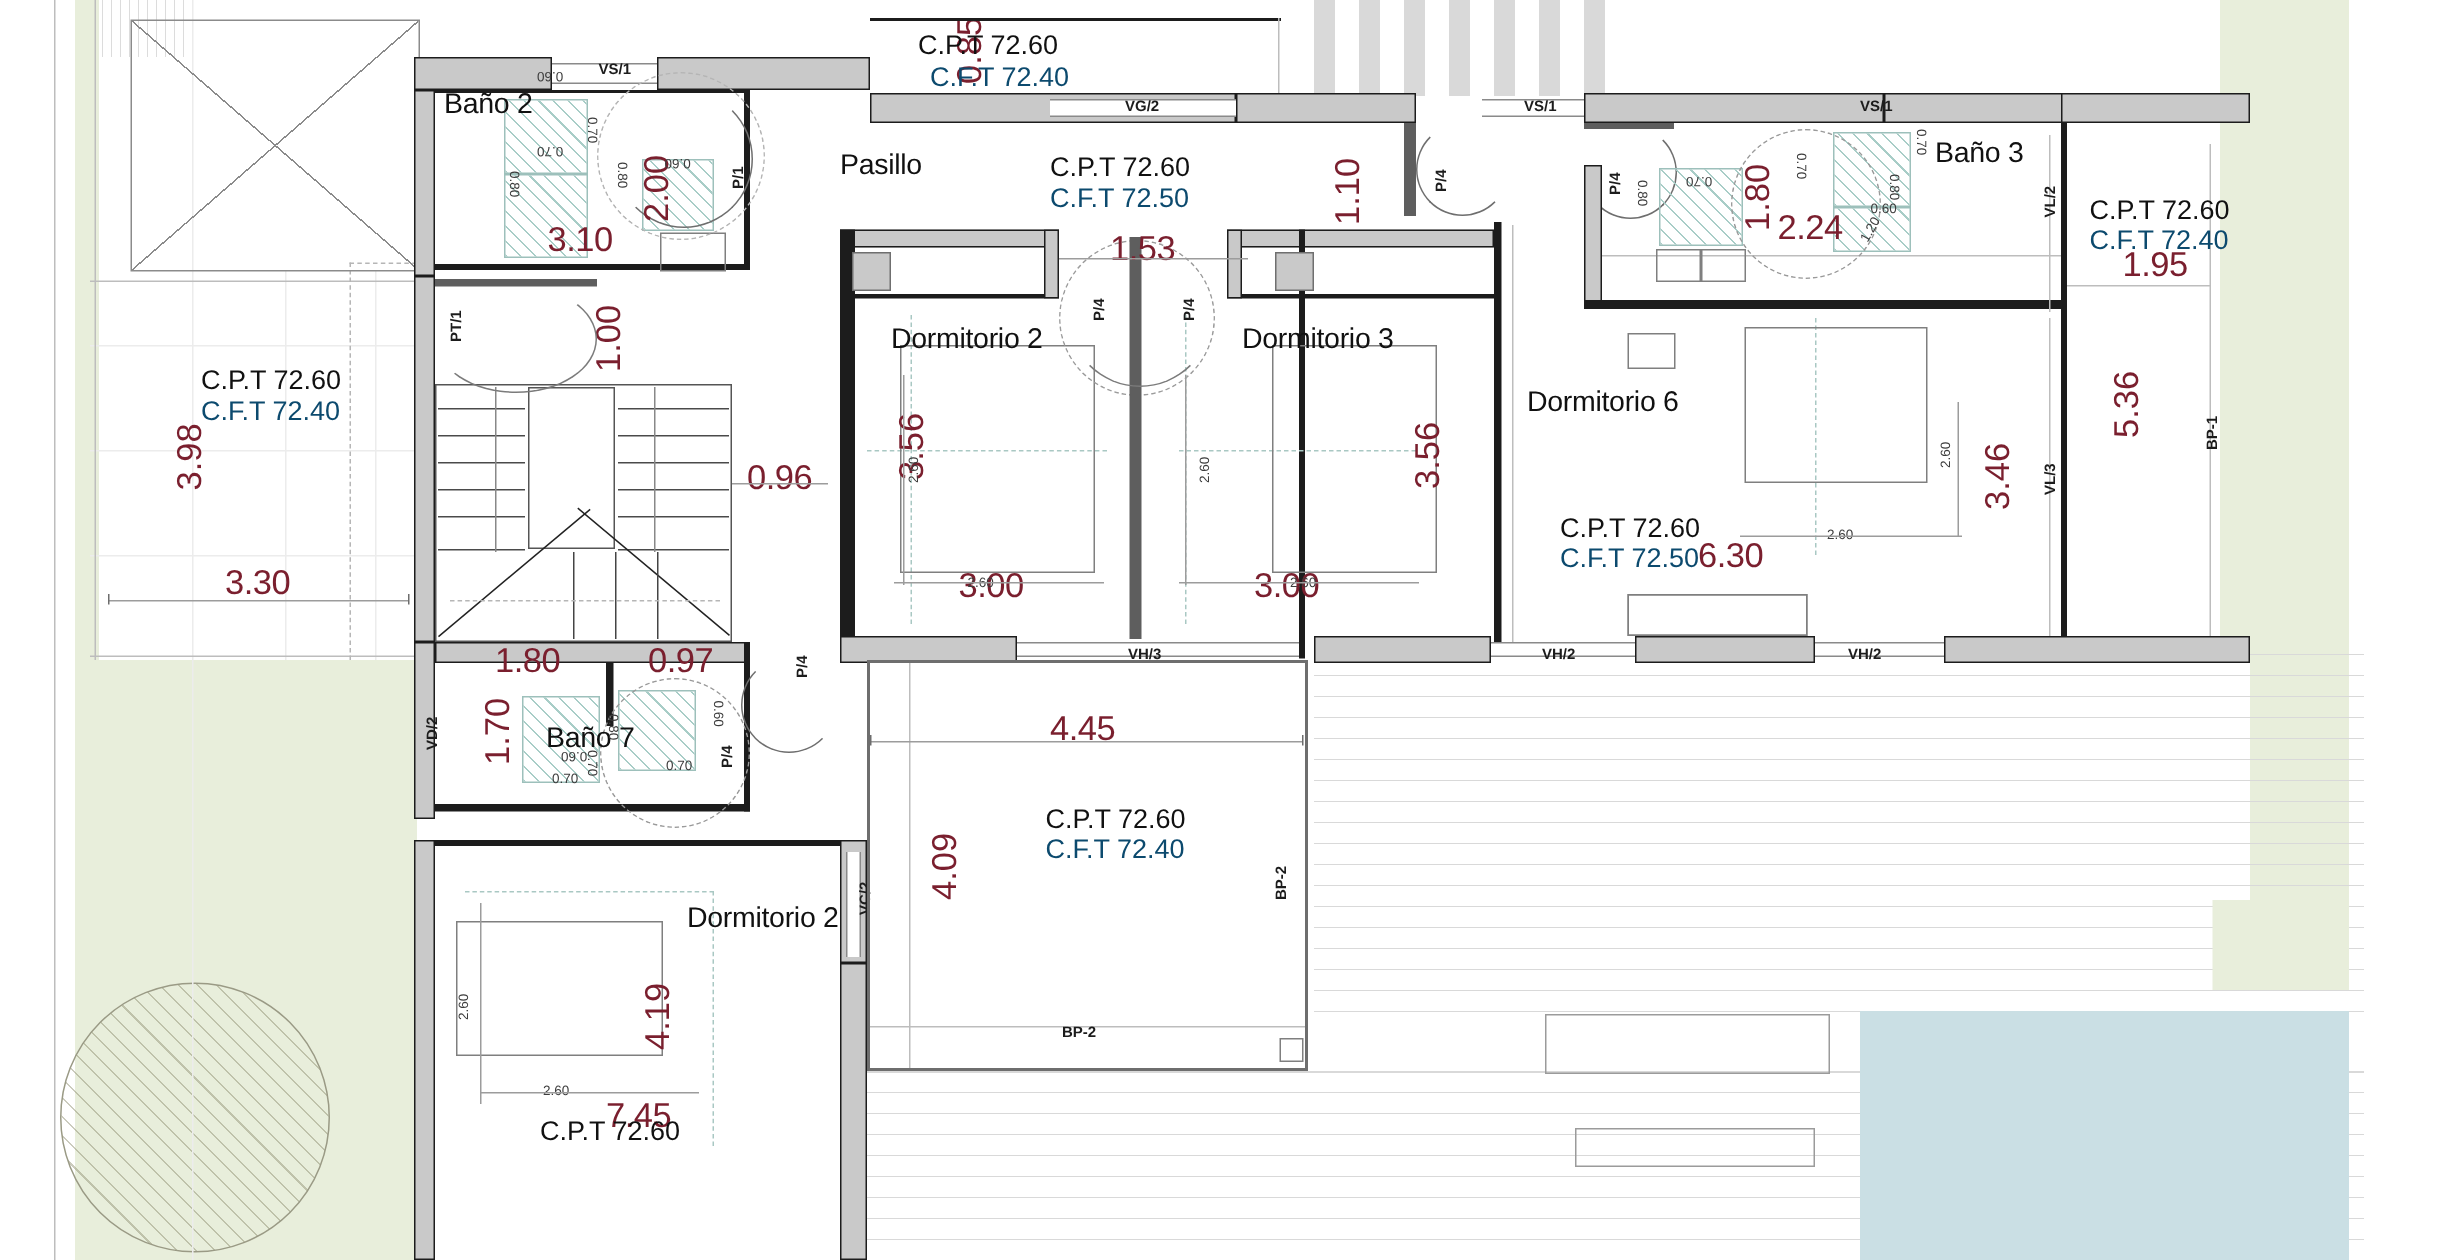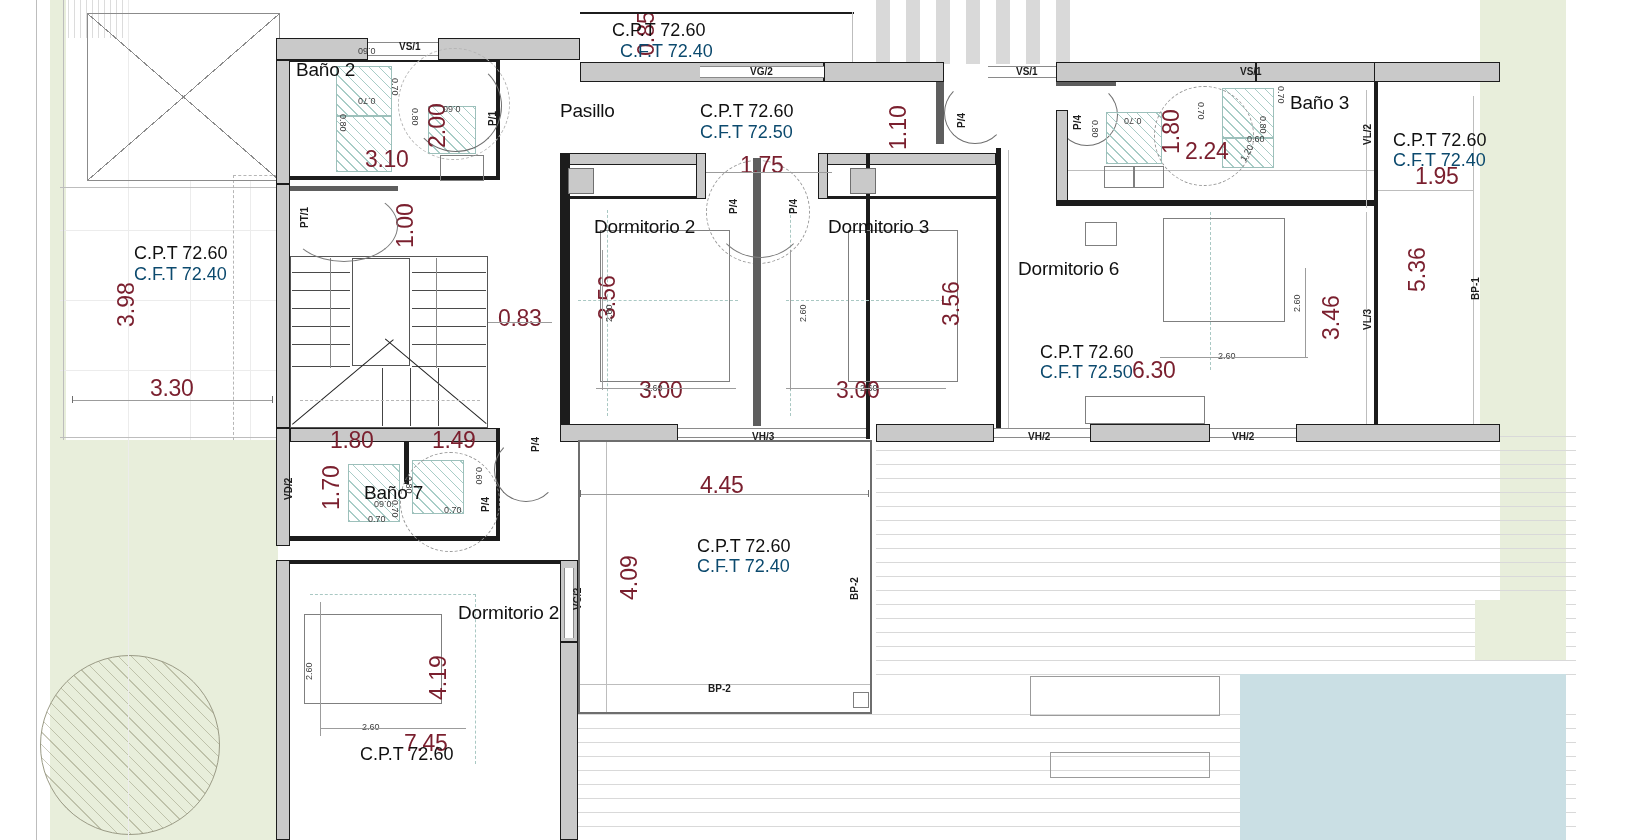--- a/index.html
+++ b/index.html
@@ -494,21 +494,21 @@
   <div class="dim" style="left:836px; top:377px;">3.00</div>
   <div class="dim-sm-v" style="left:798px; top:322px;">2.60</div>
   <div class="dim-sm" style="left:860px; top:383px;">2.60</div>
   <div class="dimline-v" style="left:790px; top:250px; height:140px;"></div>
   <div class="dimline-h" style="left:786px; top:388px; width:160px;"></div>
 
   <div class="swing-dash" style="left:706px; top:160px; width:104px; height:104px; border-color:transparent;"></div>
   <div class="swing" style="left:712px; top:162px; width:96px; height:96px; border-color:transparent; border-bottom-color:#7b7b7b;"></div>
   <div class="tag-v" style="left:788px; top:214px;">P/4</div>
 
-  <div class="dim" style="left:740px; top:152px;">1.75</div>
+  <div class="dim" style="left:740px; top:152px;">1.53</div>
   <div class="dimline-h" style="left:706px; top:172px; width:126px;"></div>
 
   <div class="stair-box" style="left:290px; top:256px; width:198px; height:172px;"></div>
   <div class="stair-box" style="left:352px; top:258px; width:58px; height:108px;"></div>
   <div class="stair-tread" style="left:292px; top:272px; width:58px;"></div>
   <div class="stair-tread" style="left:292px; top:290px; width:58px;"></div>
   <div class="stair-tread" style="left:292px; top:308px; width:58px;"></div>
   <div class="stair-tread" style="left:292px; top:326px; width:58px;"></div>
   <div class="stair-tread" style="left:292px; top:344px; width:58px;"></div>
   <div class="stair-tread" style="left:292px; top:366px; width:58px;"></div>
@@ -521,21 +521,21 @@
   <div class="thinline-v" style="left:330px; top:258px; height:110px; background:#888;"></div>
   <div class="thinline-v" style="left:436px; top:258px; height:110px; background:#888;"></div>
   <div class="stair-diag" style="left:292px; top:424px; width:132px; transform:rotate(-40deg);"></div>
   <div class="stair-diag" style="left:486px; top:424px; width:132px; transform:rotate(220deg);"></div>
   <div class="thinline-v" style="left:382px; top:368px; height:58px; background:#444;"></div>
   <div class="thinline-v" style="left:410px; top:368px; height:58px; background:#444;"></div>
   <div class="thinline-v" style="left:438px; top:368px; height:58px; background:#444;"></div>
   <div class="dashline-h" style="left:300px; top:400px; width:180px;"></div>
 
   <div class="dim-v" style="left:392px; top:248px;">1.00</div>
-  <div class="dim" style="left:498px; top:305px;">0.83</div>
+  <div class="dim" style="left:498px; top:305px;">0.96</div>
   <div class="dimline-h" style="left:488px; top:322px; width:64px;"></div>
 
   <div class="wall" style="left:276px; top:184px; width:14px; height:244px;"></div>
   <div class="door-leaf" style="left:290px; top:186px; width:108px; height:5px;"></div>
   <div class="swing" style="left:290px; top:190px; width:108px; height:72px; border-color:transparent; border-right-color:#7b7b7b; border-bottom-color:#7b7b7b;"></div>
   <div class="tag-v" style="left:299px; top:228px;">PT/1</div>
 
   <div class="cpt" style="left:134px; top:243px;">C.P.T 72.60</div>
   <div class="cft" style="left:134px; top:264px;">C.F.T 72.40</div>
   <div class="dim-v" style="left:113px; top:327px;">3.98</div>
@@ -548,21 +548,21 @@
   <div class="wall-line" style="left:496px; top:428px; width:4px; height:113px;"></div>
   <div class="wall-line" style="left:404px; top:442px; width:5px; height:42px;"></div>
 
   <div class="hatch-teal" style="left:348px; top:464px; width:52px; height:58px;"></div>
   <div class="hatch-teal" style="left:412px; top:460px; width:52px; height:54px;"></div>
   <div class="swing-dash" style="left:400px; top:452px; width:100px; height:100px;"></div>
   <div class="swing" style="left:494px; top:438px; width:64px; height:64px; border-color:transparent; border-left-color:#6e6e6e; border-bottom-color:#6e6e6e;"></div>
 
   <div class="room-label" style="left:364px; top:482px;">Baño 7</div>
   <div class="dim" style="left:330px; top:427px;">1.80</div>
-  <div class="dim" style="left:432px; top:427px;">1.49</div>
+  <div class="dim" style="left:432px; top:427px;">0.97</div>
   <div class="dim-v" style="left:318px; top:510px;">1.70</div>
 
   <div class="dim-sm-flip" style="left:374px; top:499px;">0.60</div>
   <div class="dim-sm" style="left:368px; top:514px;">0.70</div>
   <div class="dim-sm-v-flip" style="left:400px; top:500px;">0.70</div>
   <div class="dim-sm-v-flip" style="left:414px; top:476px;">0.80</div>
   <div class="dim-sm-v-flip" style="left:484px; top:467px;">0.60</div>
   <div class="dim-sm" style="left:444px; top:505px;">0.70</div>
 
   <div class="tag-v" style="left:283px; top:500px;">VD/2</div>

